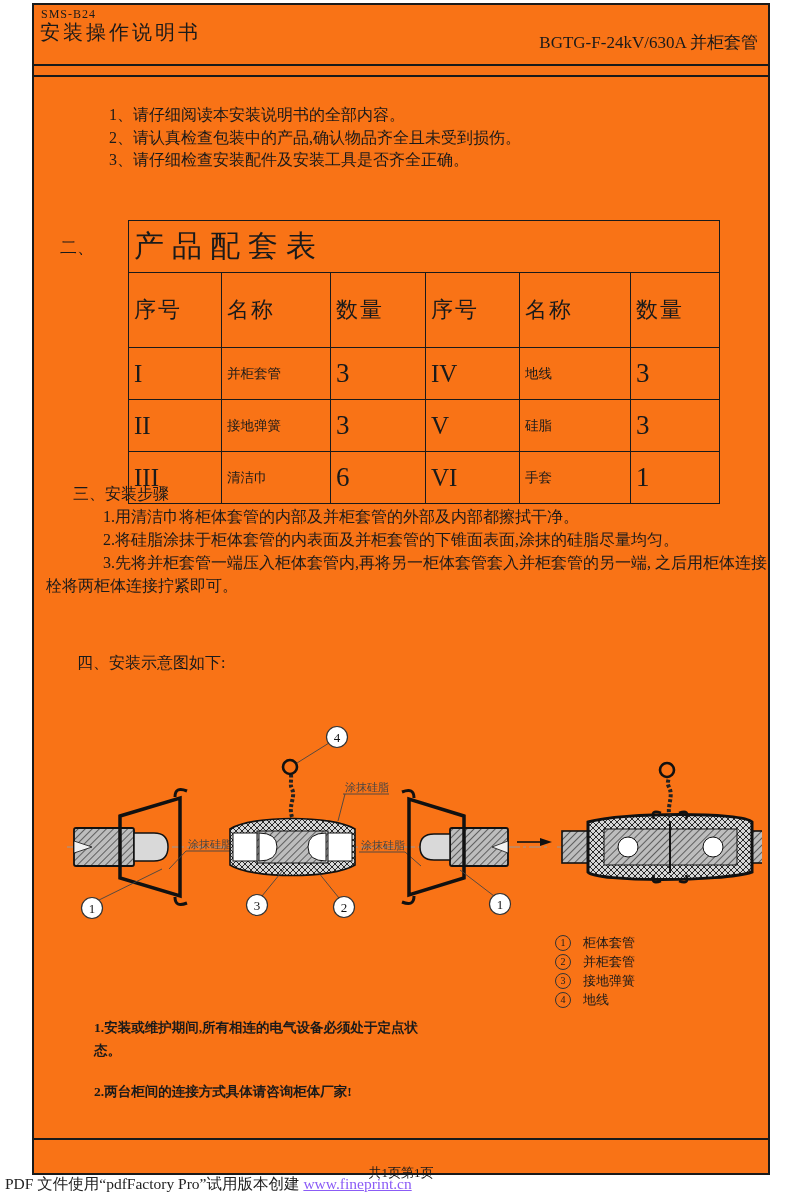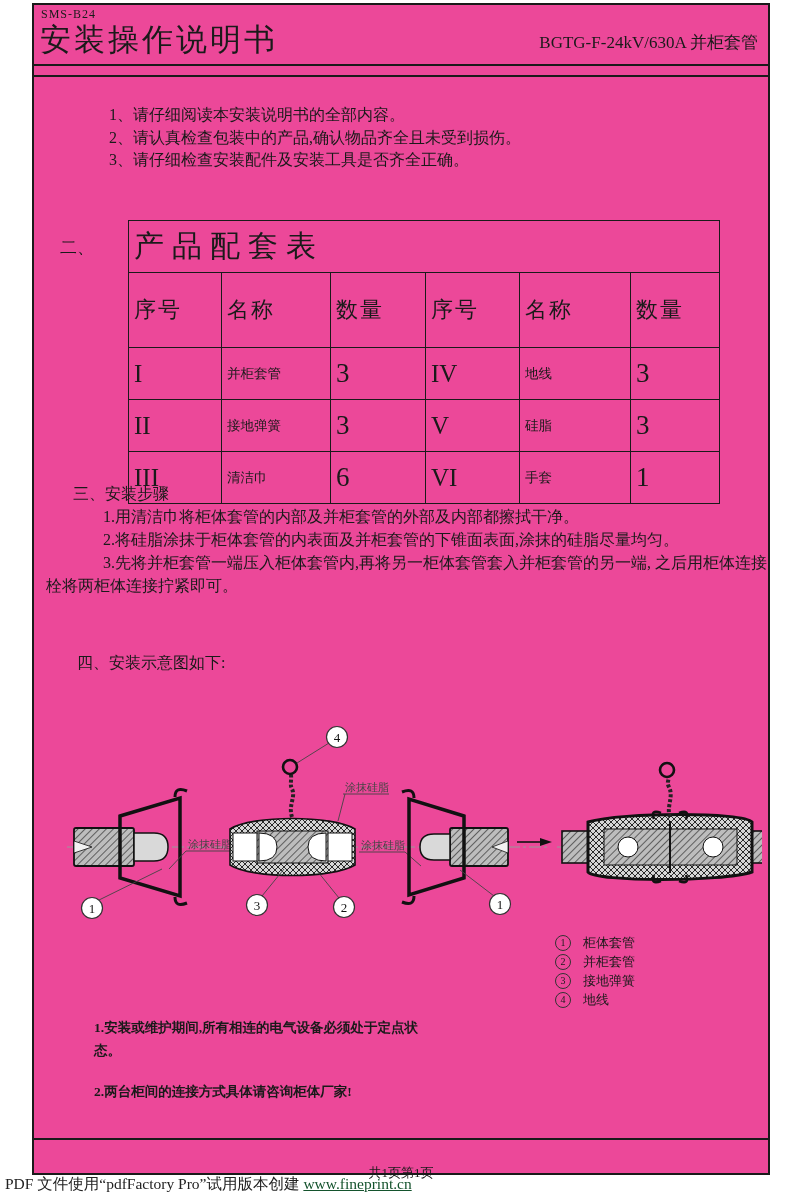--- a/index.html
+++ b/index.html
@@ -1,23 +1,23 @@
 <!DOCTYPE html>
 <html><head>
 <meta charset="utf-8">
 <style>
   html,body{margin:0;padding:0;background:#e8e8e8;}
   .page{position:relative;width:800px;height:1200px;background:#ffffff;
         font-family:"Liberation Serif","DejaVu Serif",serif;color:#1a1a1a;overflow:hidden;}
   .border-box{position:absolute;left:32px;top:3px;width:734px;height:1168px;
-        border:2px solid #1a1a1a;background:#ec4899;}
+        border:2px solid #1a1a1a;background:#f97316;}
   
   .hdr{position:absolute;left:0;top:0;width:100%;height:59px;border-bottom:2px solid #1a1a1a;}
   .doc-code{position:absolute;left:7px;top:2px;font-size:12px;letter-spacing:1px;}
-  .doc-title{position:absolute;left:6px;top:14px;font-size:31px;letter-spacing:3px;text-align:center;}
+  .doc-title{position:absolute;left:6px;top:14px;font-size:20px;letter-spacing:3px;text-align:center;}
   .doc-product{position:absolute;right:10px;top:26px;font-size:17px;}
   .rule2{position:absolute;left:0;top:70px;width:100%;border-top:2px solid #1a1a1a;}
   
   .sec1{position:absolute;left:43px;top:99px;width:680px;font-size:16px;line-height:22.5px;}
   .sec1 .sub{padding-left:32px;}
   .sec2-label{position:absolute;left:26px;top:231px;font-size:17px;}
   .tbl{position:absolute;left:94px;top:215px;border-collapse:collapse;table-layout:fixed;}
   .tbl td{border:1.5px solid #1a1a1a;text-align:left;vertical-align:middle;padding:5px;}
   .tbl .t-title{font-size:30px;letter-spacing:8px;height:46px;}
   .tbl .t-head td{font-size:22px;height:64px;letter-spacing:2px;}
@@ -39,21 +39,21 @@
   .lg-num{display:inline-block;width:14px;height:14px;border:1px solid #333;border-radius:50%;
           font-size:10px;line-height:14px;text-align:center;margin-right:12px;flex:0 0 auto;}
   
   .notice{position:absolute;left:60px;top:993px;width:340px;}
   .notice-title{text-align:center;font-size:21px;font-weight:bold;letter-spacing:3px;}
   .notice-item{font-size:13.5px;font-weight:bold;line-height:23px;margin-top:18px;}
   
   .pg-footer{position:absolute;left:0;top:1133px;width:100%;height:33px;border-top:2px solid #1a1a1a;
           text-align:center;font-size:13px;padding-top:24px;box-sizing:border-box;}
   .pdf-note{position:absolute;left:5px;top:1174px;font-size:15.5px;color:#222;}
-  .pdf-link{color:#14532d;text-decoration:underline;font-family:Liberation Serif, serif;}
+  .pdf-link{color:#8b5cf6;text-decoration:underline;font-family:Liberation Serif, serif;}
 </style>
 </head>
 <body>
 
 <div class="page">
   <div class="border-box">
 
     <div class="hdr">
       <div class="doc-code">SMS-B24</div>
       <div class="doc-title">安装操作说明书</div>

